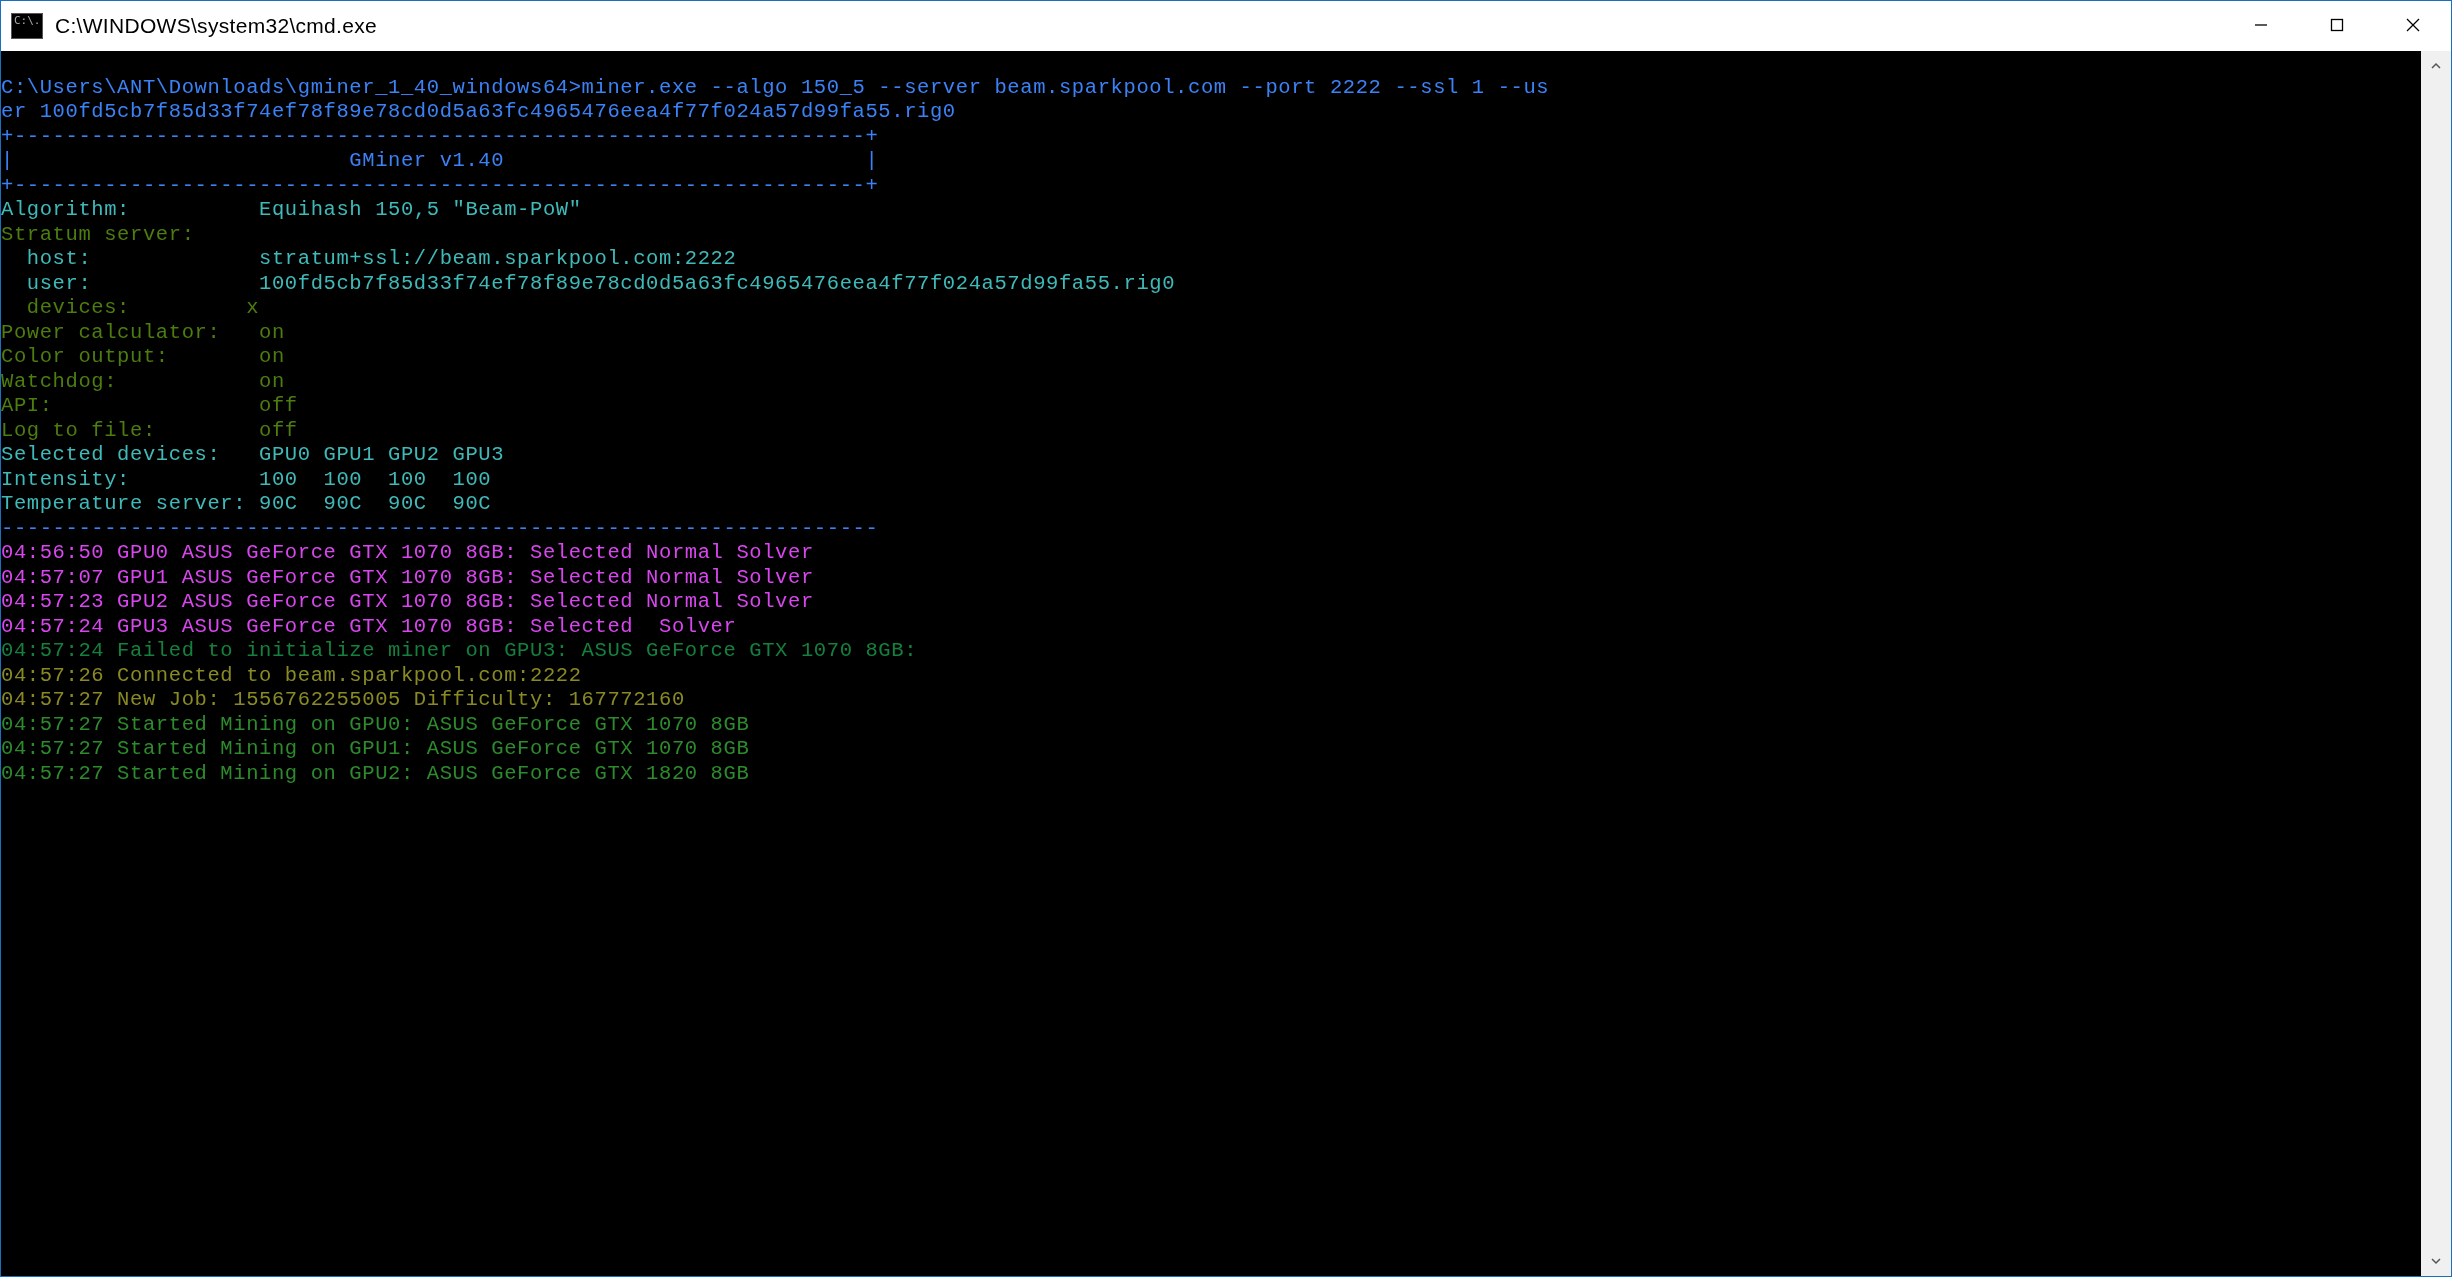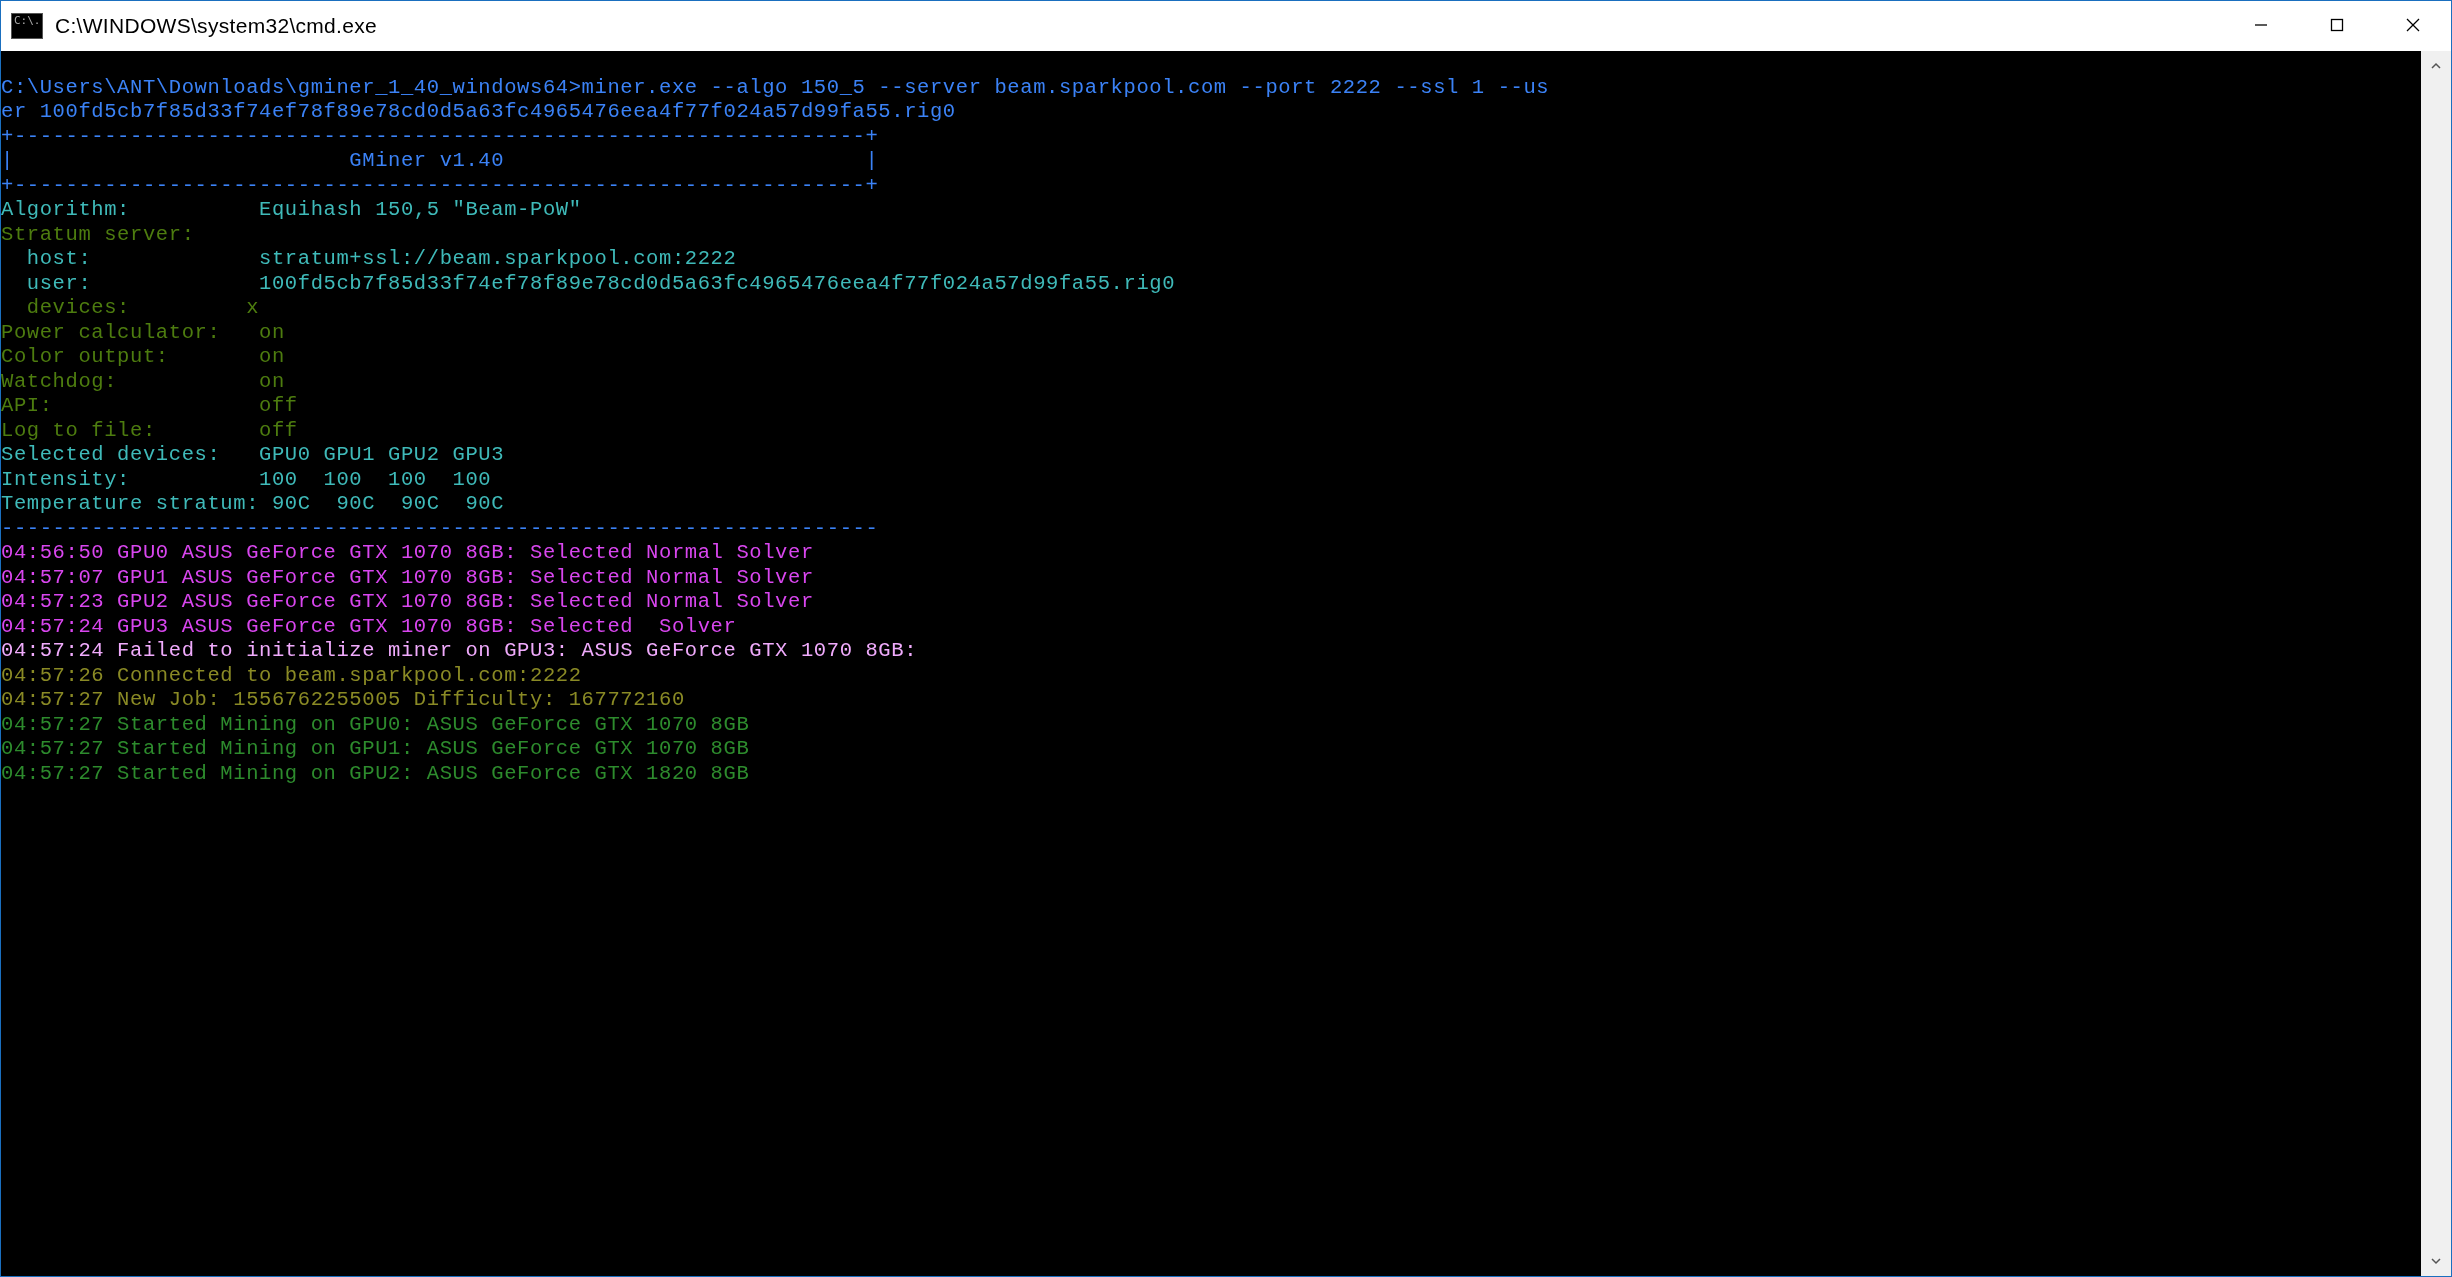--- a/index.html
+++ b/index.html
@@ -80,21 +80,21 @@
     letter-spacing: 0.6px;
     white-space: pre;
     overflow: hidden;
     padding: 0;
   }
   .console .line { white-space: pre; }
   .c-white { color: #3b82f6; }
   .c-cyan  { color: #4d7c0f; }
   .c-teal  { color: #3fbab9; }
   .c-yellow{ color: #d946ef; }
-  .c-red   { color: #f0abfc; }
+  .c-red   { color: #15803d; }
   .c-dk-yellow { color: #8a8a25; }
   .c-green { color: #2d8b2d; }
 
   
   .scrollbar {
     position: absolute;
     top: 50px;
     right: 0;
     width: 30px;
     bottom: 0;
@@ -156,21 +156,21 @@
 <span class="line c-teal">  host:             stratum+ssl://beam.sparkpool.com:2222</span>
 <span class="line c-teal">  user:             100fd5cb7f85d33f74ef78f89e78cd0d5a63fc4965476eea4f77f024a57d99fa55.rig0</span>
 <span class="line c-cyan">  devices:         x</span>
 <span class="line c-cyan">Power calculator:   on</span>
 <span class="line c-cyan">Color output:       on</span>
 <span class="line c-cyan">Watchdog:           on</span>
 <span class="line c-cyan">API:                off</span>
 <span class="line c-cyan">Log to file:        off</span>
 <span class="line c-teal">Selected devices:   GPU0 GPU1 GPU2 GPU3</span>
 <span class="line c-teal">Intensity:          100  100  100  100</span>
-<span class="line c-teal">Temperature stratum: 90C  90C  90C  90C</span>
+<span class="line c-teal">Temperature server: 90C  90C  90C  90C</span>
 <span class="line c-white">--------------------------------------------------------------------</span>
 <span class="line c-yellow">04:56:50 GPU0 ASUS GeForce GTX 1070 8GB: Selected Normal Solver</span>
 <span class="line c-yellow">04:57:07 GPU1 ASUS GeForce GTX 1070 8GB: Selected Normal Solver</span>
 <span class="line c-yellow">04:57:23 GPU2 ASUS GeForce GTX 1070 8GB: Selected Normal Solver</span>
 <span class="line c-yellow">04:57:24 GPU3 ASUS GeForce GTX 1070 8GB: Selected  Solver</span>
 <span class="line c-red">04:57:24 Failed to initialize miner on GPU3: ASUS GeForce GTX 1070 8GB:</span>
 <span class="line c-dk-yellow">04:57:26 Connected to beam.sparkpool.com:2222</span>
 <span class="line c-dk-yellow">04:57:27 New Job: 1556762255005 Difficulty: 167772160</span>
 <span class="line c-green">04:57:27 Started Mining on GPU0: ASUS GeForce GTX 1070 8GB</span>
 <span class="line c-green">04:57:27 Started Mining on GPU1: ASUS GeForce GTX 1070 8GB</span>

